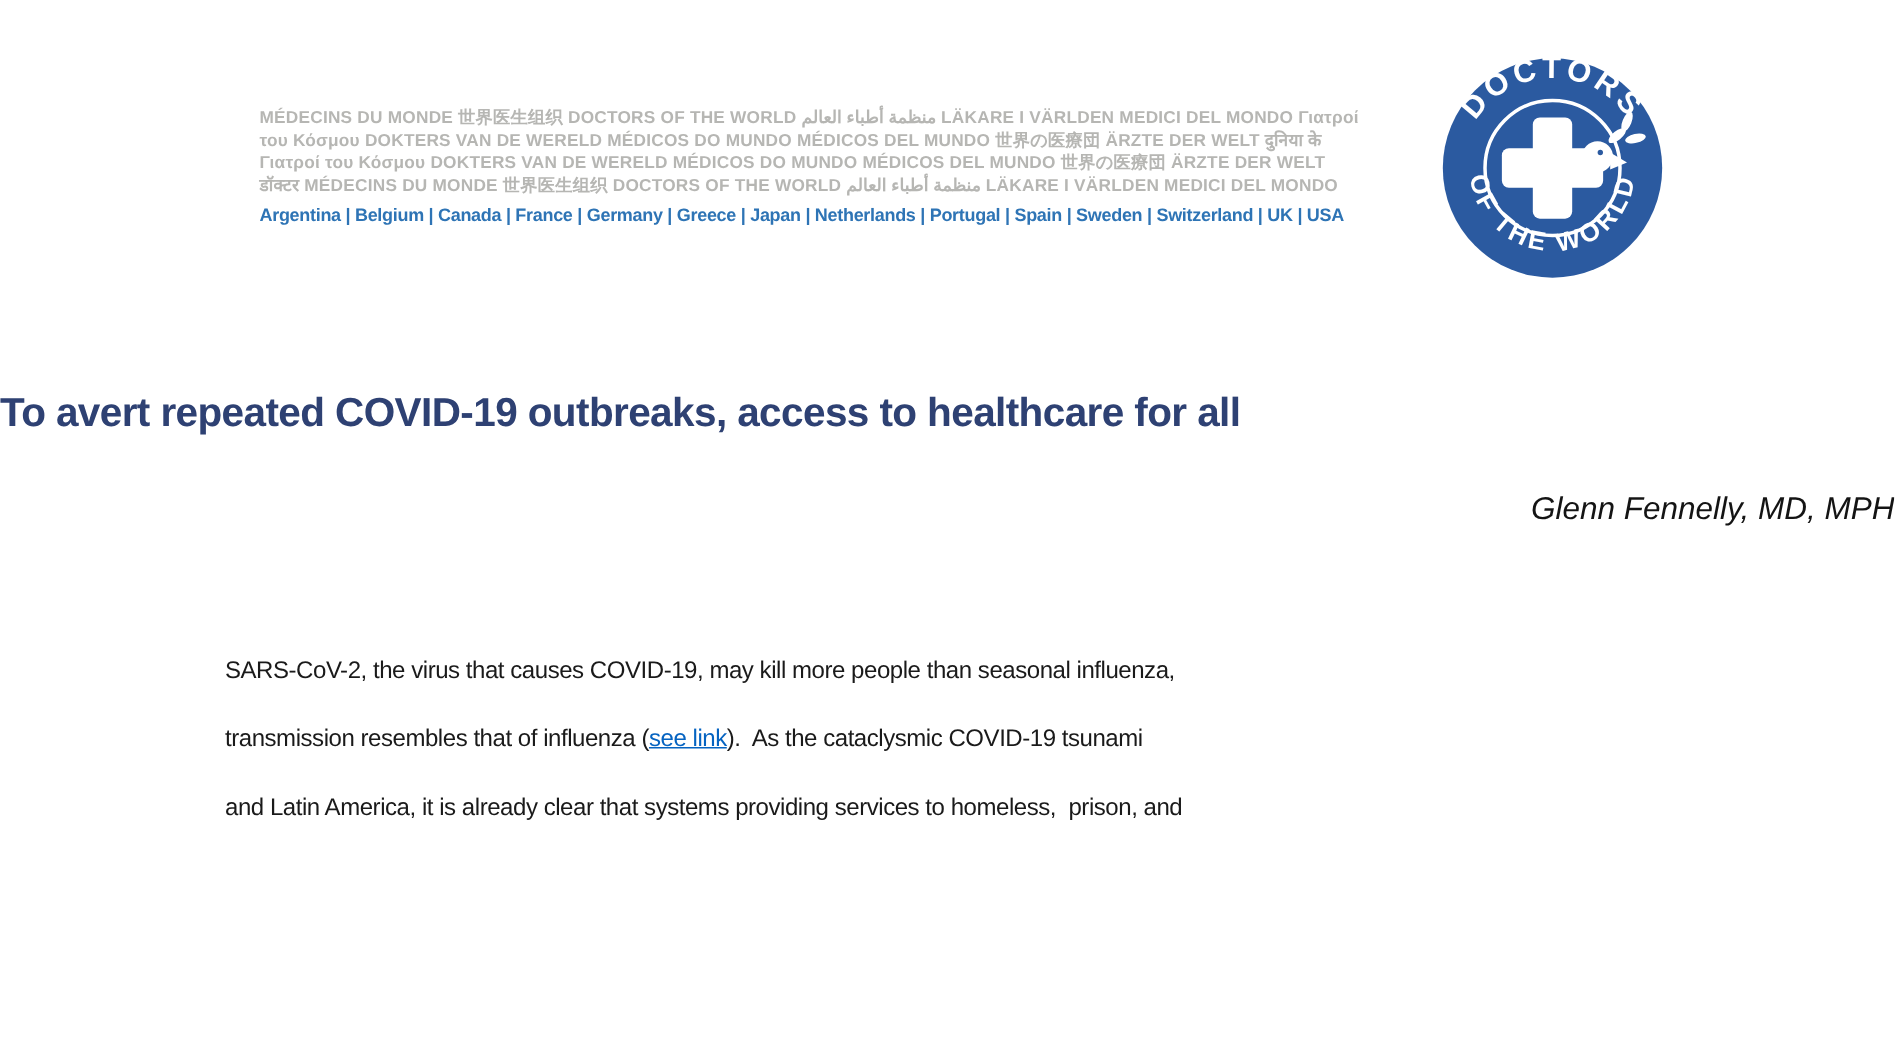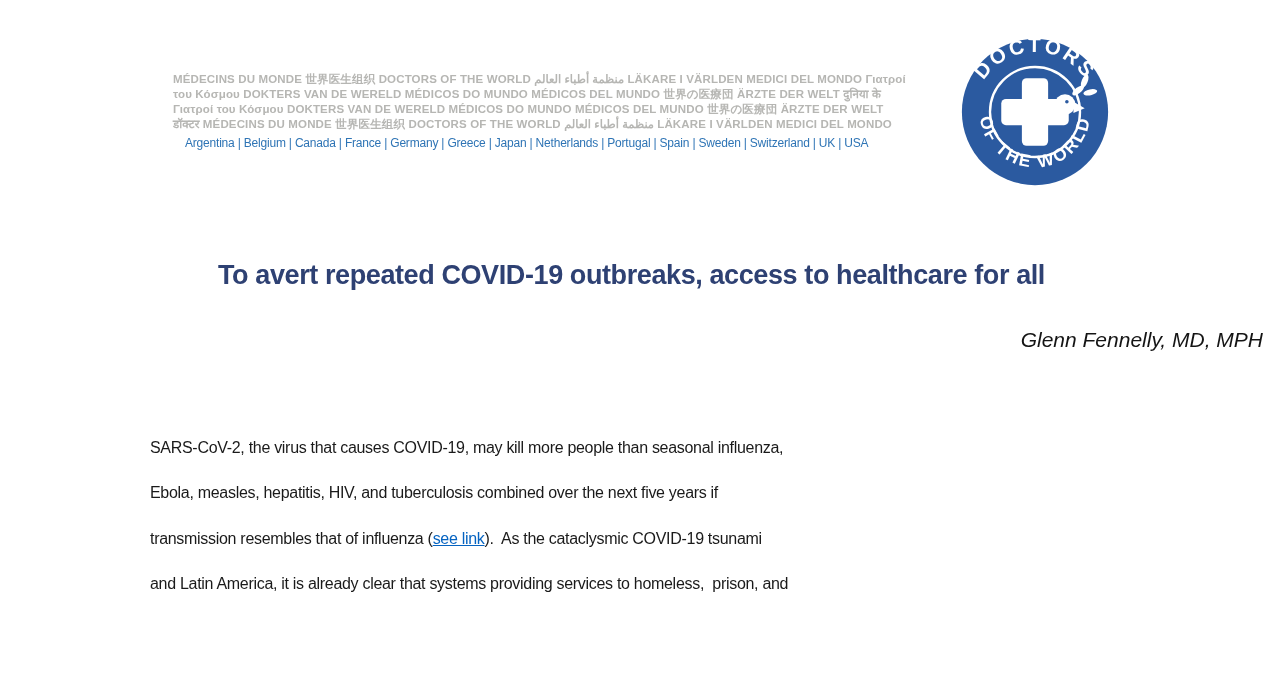--- a/index.html
+++ b/index.html
@@ -22,23 +22,23 @@
     font-weight: bold;
     font-size: 11.5px;
     line-height: 14.9px;
     letter-spacing: 0.15px;
   }
   .tagline-line { white-space: nowrap; }
 
   
   .countries {
     position: absolute;
-    left: 185px;
+    left: 173px;
     top: 136px;
-    font-weight: normal;
+    font-weight: bold;
     font-size: 12px;
     letter-spacing: -0.2px;
     color: #2e74b5;
     white-space: nowrap;
   }
 
   
   .logo {
     position: absolute;
     left: 960px;
@@ -47,21 +47,20 @@
     height: 150px;
   }
 
   
   .title {
     position: absolute;
     left: 0;
     right: 0;
     top: 260px;
     margin: 0;
-    text-align: center;
     font-size: 27px;
     font-weight: bold;
     letter-spacing: -0.4px;
     color: #2e4173;
   }
 
   
   .author {
     position: absolute;
     left: 0;
@@ -130,18 +129,17 @@
       </g>
     </svg>
   </div>
 
   <h1 class="title">To avert repeated COVID-19 outbreaks, access to healthcare for all</h1>
 
   <div class="author">Glenn Fennelly, MD, MPH</div>
 
   <div class="body-block">
     <div class="body-line">SARS-CoV-2, the virus that causes COVID-19, may kill more people than seasonal influenza,</div>
-    <div class="body-line">Ebola, measles, hepatitis, HIV, and tuberculosis combined over the next five years if</div>
     <div class="body-line"><span>transmission resembles that of influenza (</span><a>see link</a><span>).  As the cataclysmic COVID-19 tsunami</span></div>
     <div class="body-line">and Latin America, it is already clear that systems providing services to homeless,  prison, and</div>
   </div>
 
 </div>
 
 </body></html>

